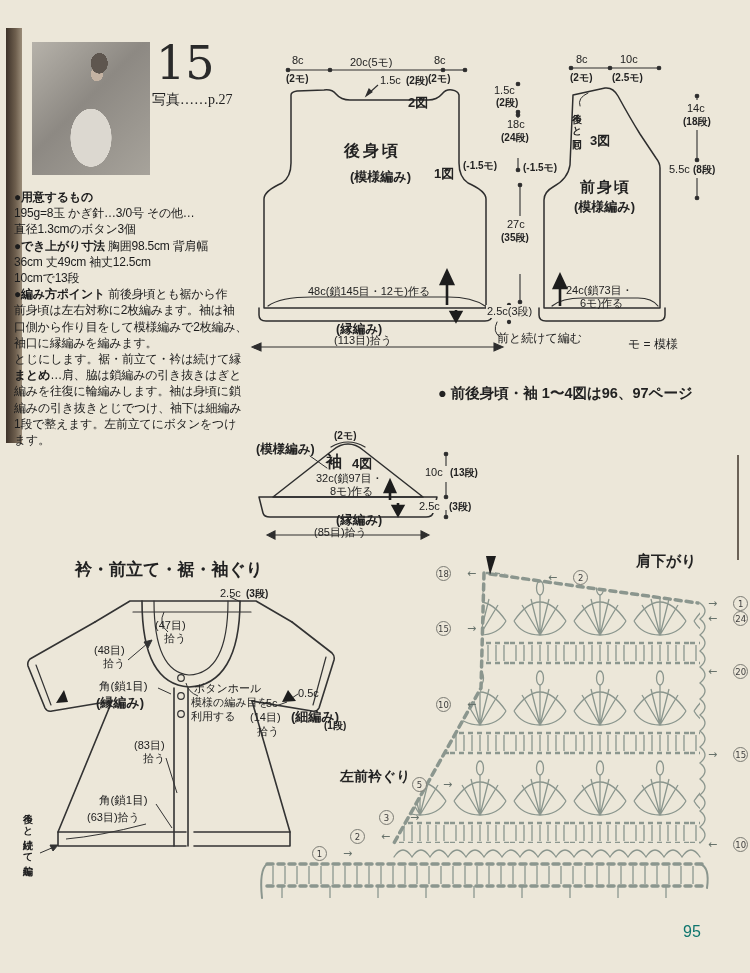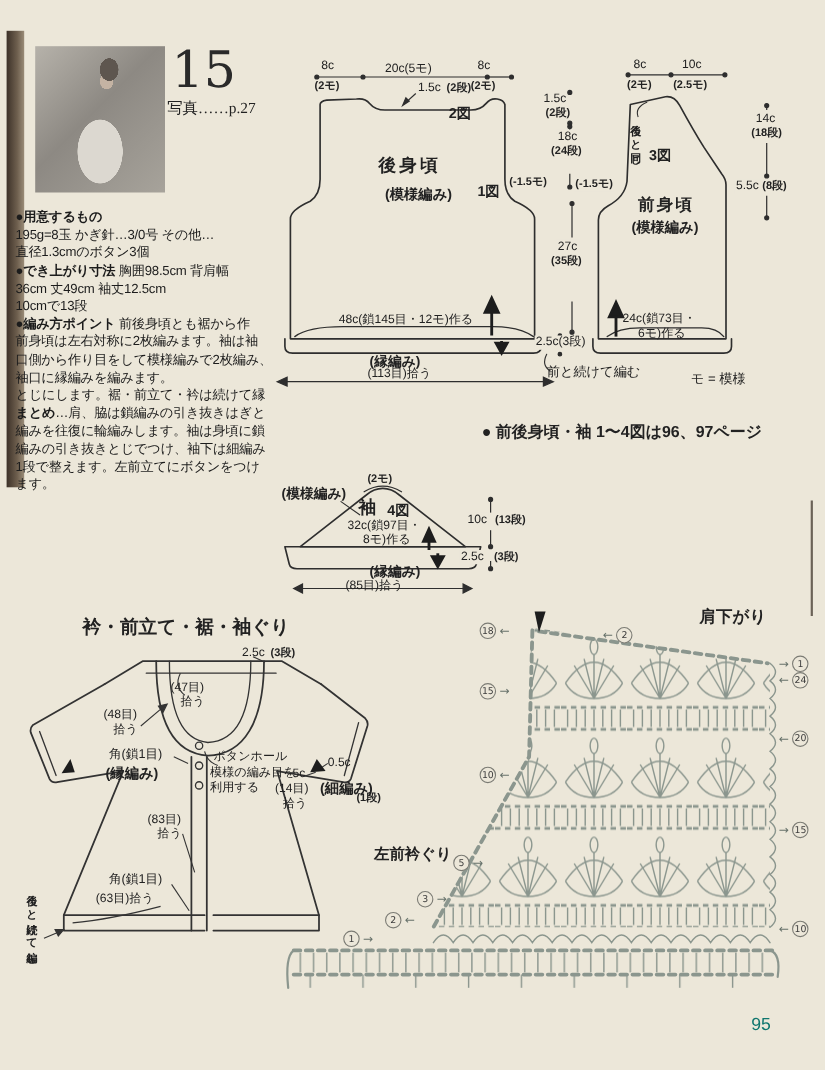--- a/index.html
+++ b/index.html
@@ -20,21 +20,21 @@
       radial-gradient(ellipse 10px 12px at 55% 24%, #c4b3a3 60%, rgba(0,0,0,0) 61%),
       radial-gradient(ellipse 34px 48px at 50% 72%, #dcd8d0 60%, rgba(0,0,0,0) 61%),
       linear-gradient(135deg,#b6b2aa,#8d8983 45%,#a7a39b);}
   #pattern-number{left:156px;top:40px;font-family:"DejaVu Serif",serif;
     font-size:46px;color:#2a2a2a;position:absolute;line-height:1;}
   #photo-caption{left:152px;top:92px;font-size:14px;font-family:Liberation Serif, serif;}
   #instructions{left:14px;top:189px;width:250px;position:absolute;
     font-size:12px;line-height:16.2px;color:#1c1c1c;letter-spacing:-0.2px;}
   .iline{white-space:nowrap;}
   .iline b{font-weight:bold;}
-  .mk{position:absolute;display:flex;align-items:center;gap:3px;
+  .mk{position:absolute;display:flex;align-items:center;gap:16px;
       font-family:"DejaVu Sans",sans-serif;color:#444;}
   .mkc{width:13px;height:13px;border:1px solid #7b7b74;border-radius:50%;
       display:flex;align-items:center;justify-content:center;
       font-size:8.5px;background:#ece7d9;color:#3c3c3c;}
   .mkar{color:#67726b;font-size:11px;line-height:1;}
   #chart-title{left:588px;top:552px;font-size:15px;margin-left:48px;}
   #neck-title{left:340px;top:768px;font-size:14px;}
   #ref-note{left:438px;top:385px;font-size:14.5px;font-weight:bold;}
   #page-number{left:683px;top:923px;font-size:16px;color:#0f766e;}
   svg{position:absolute;overflow:visible;}

